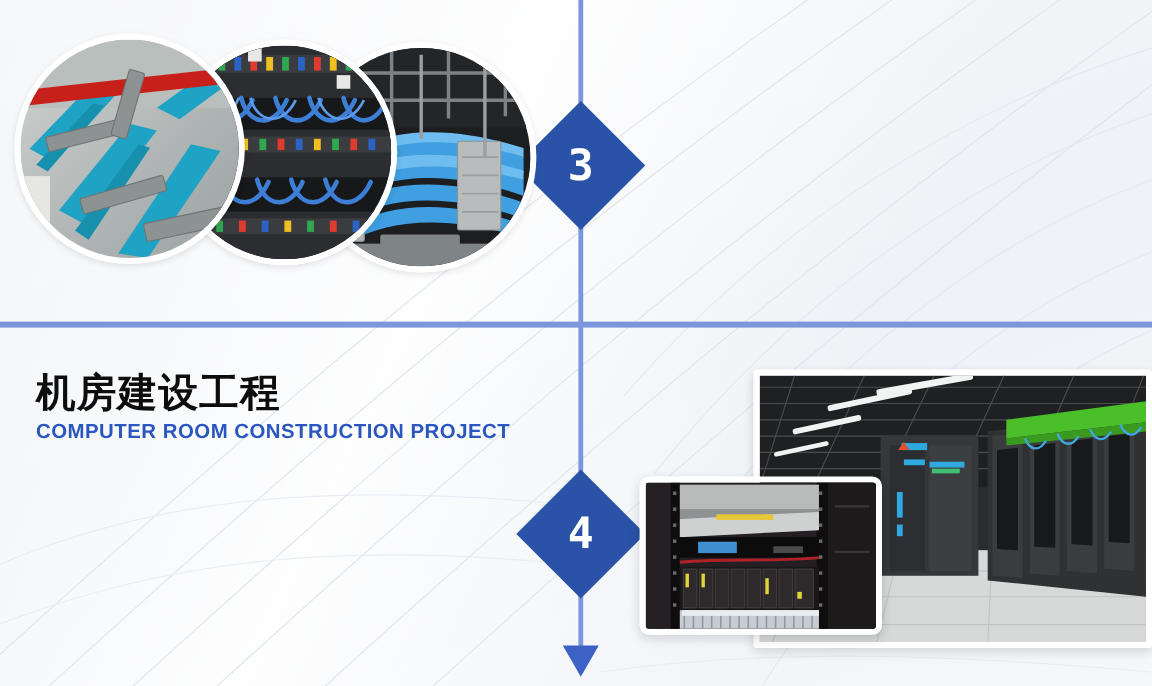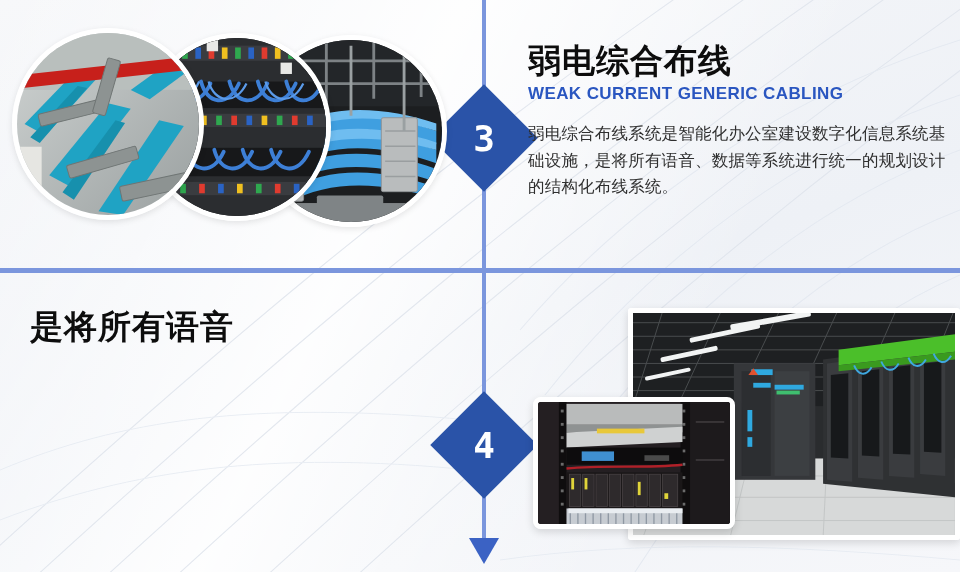--- a/index.html
+++ b/index.html
@@ -300,28 +300,24 @@
       <g stroke="#9aa0a2" stroke-width="3" fill="none">
         <path d="M152 16 V96"></path>
           <path d="M96 6 V80"></path>
       </g>
     </svg>
   </div>
 
   <div class="diamond diamond-3"></div>
   <div class="diamond-num num-3">3</div>
 
-  <div class="txt-block txt-top">
-    <h2 class="zh-title">弱电综合布线</h2>
-    <h3 class="en-title">WEAK CURRENT GENERIC CABLING</h3>
-    <p class="desc">弱电综合布线系统是智能化办公室建设数字化信息系统基础设施，是将所有语音、数据等系统进行统一的规划设计的结构化布线系统。</p>
-  </div>
 
   <div class="txt-block txt-bottom">
-    <h2 class="zh-title">是将所有语音</h2>
+    <h2 class="zh-title">机房建设工程</h2>
+    <h3 class="en-title">COMPUTER ROOM CONSTRUCTION PROJECT</h3>
   </div>
 
   <div class="diamond diamond-4"></div>
   <div class="diamond-num num-4">4</div>
 
   <div class="rect r-big">
     <svg class="photo" viewBox="0 0 332 232" preserveAspectRatio="xMidYMid slice">
       <rect width="332" height="232" fill="#2a2c2e"></rect>
 
       <rect x="0" y="0" width="332" height="96" fill="#1e2022"></rect>

